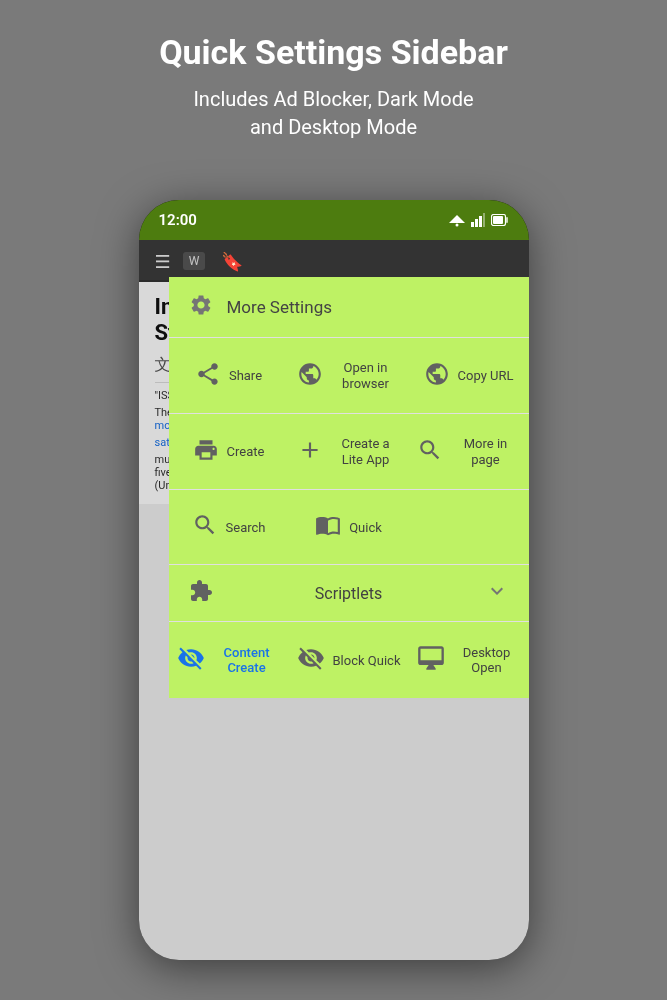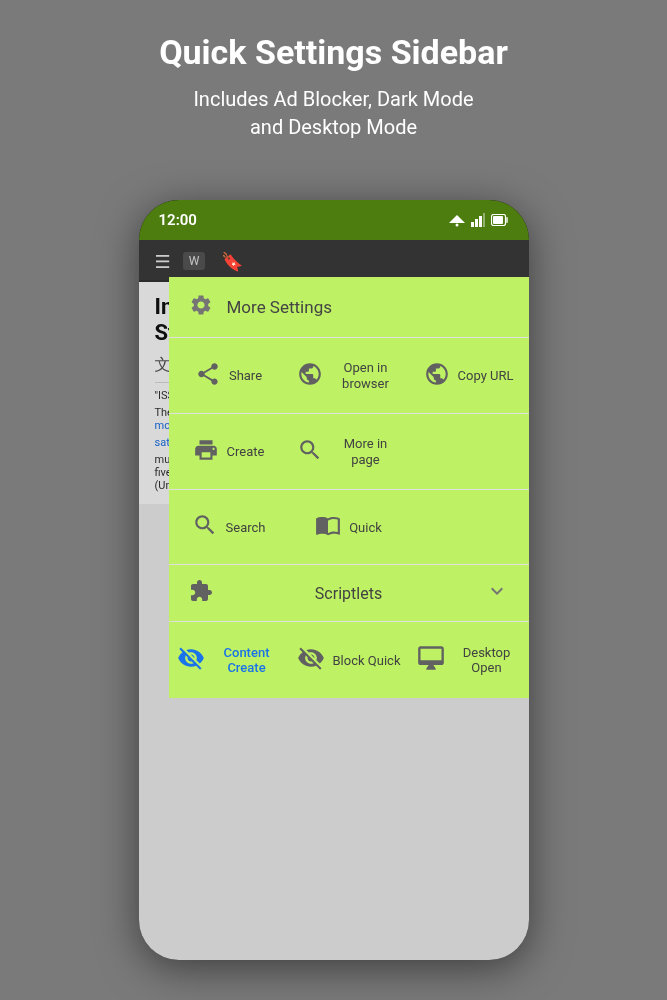--- a/index.html
+++ b/index.html
@@ -339,20 +339,28 @@
           <span>
             <svg class="icon-svg" viewBox="0 0 24 24">
               <path d="M19 8H5c-1.66 0-3 1.34-3 3v6h4v4h12v-4h4v-6c0-1.66-1.34-3-3-3zm-3 11H8v-5h8v5zm3-7c-.55 0-1-.45-1-1s.45-1 1-1 1 .45 1 1-.45 1-1 1zm-1-9H6v4h12V3z"></path>
             </svg>
           </span>
           <span class="menu-label">Create</span>
         </div>
         <div class="menu-item">
           <span>
             <svg class="icon-svg" viewBox="0 0 24 24">
+              <path d="M19 13h-6v6h-2v-6H5v-2h6V5h2v6h6v2z"></path>
+            </svg>
+          </span>
+          <span class="menu-label">Create a Lite App</span>
+        </div>
+        <div class="menu-item">
+          <span>
+            <svg class="icon-svg" viewBox="0 0 24 24">
               <path d="M15.5 14h-.79l-.28-.27C15.41 12.59 16 11.11 16 9.5 16 5.91 13.09 3 9.5 3S3 5.91 3 9.5 5.91 16 9.5 16c1.61 0 3.09-.59 4.23-1.57l.27.28v.79l5 4.99L20.49 19l-4.99-5zm-6 0C7.01 14 5 11.99 5 9.5S7.01 5 9.5 5 14 7.01 14 9.5 11.99 14 9.5 14z"></path>
             </svg>
           </span>
           <span class="menu-label">More in page</span>
         </div>
       </div>
 
       <div class="menu-grid-2">
         <div class="menu-item">
           <span>

